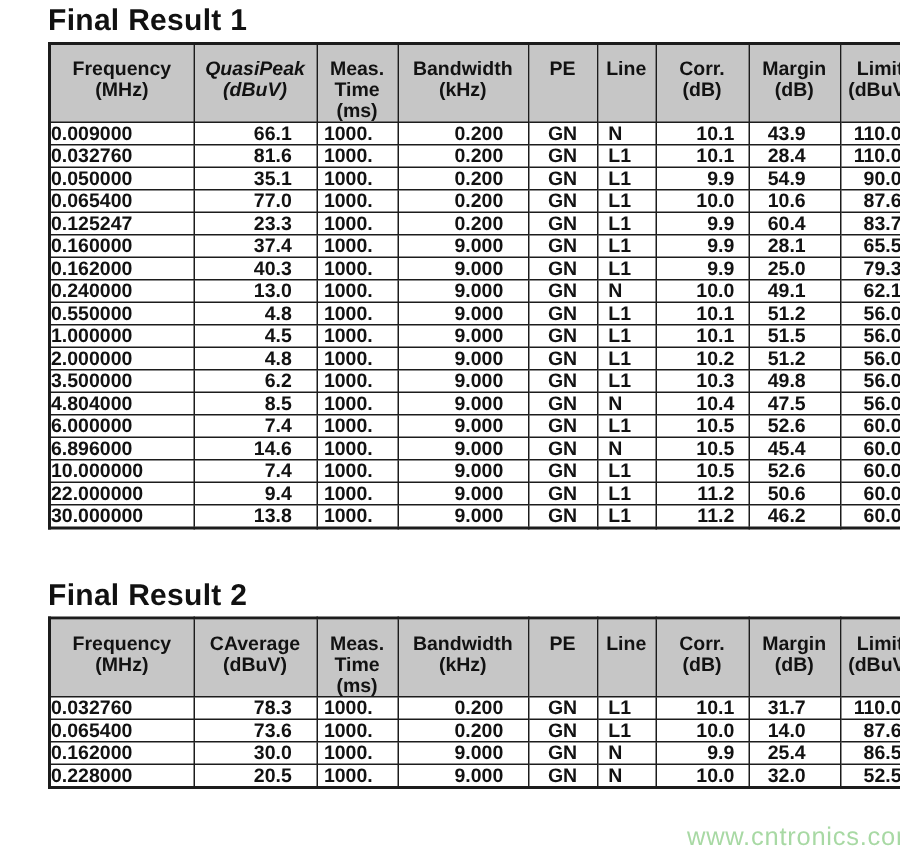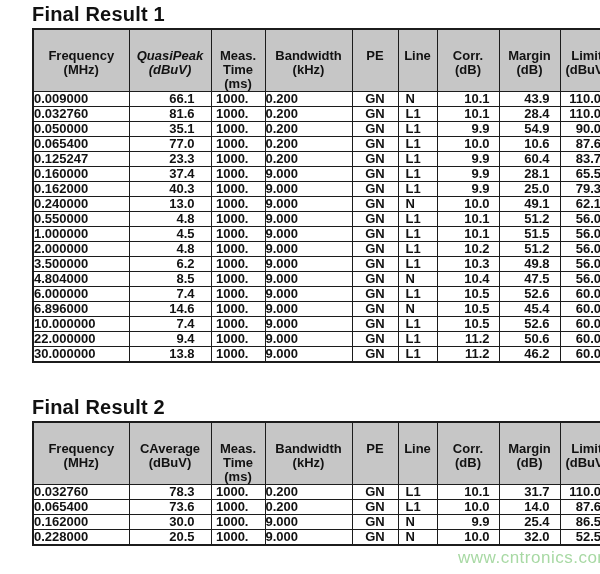--- a/index.html
+++ b/index.html
@@ -38,40 +38,40 @@
   table.result-table th, table.result-table td {
     border: 1px solid #1c1c1c;
     overflow: hidden;
     white-space: nowrap;
   }
   table.result-table th {
     background: #c6c6c6;
     vertical-align: top;
     text-align: center;
     height: 47px;
-    padding-top: 19px;
+    padding-top: 9px;
     line-height: 14px;
     font-size: 13px;
   }
   table.result-table td {
     height: 14.8px;
     line-height: 14px;
     padding-top: 0;
     padding-bottom: 0;
     background: #ffffff;
   }
   
   td.col-0 { text-align: left; padding-right: 10px; }
   td.col-1 { text-align: right; padding-right: 16px; }
   td.col-2 { text-align: right; padding-right: 16px; }
-  td.col-3 { text-align: left; padding-right: 16px; }
+  td.col-3 { text-align: right; padding-right: 16px; }
   td.col-4 { text-align: center; }
   td.col-5 { text-align: left;  padding-left: 7px; }
   td.col-6 { text-align: right; padding-right: 9px; }
-  td.col-7 { text-align: right; padding-right: 10px; }
+  td.col-7 { text-align: center; padding-right: 10px; }
   td.col-8 { text-align: right; padding-right: 12px; }
   .watermark {
     position: absolute;
     top: 548px;
     right: 4px;
     font-size: 17px;
     font-weight: normal;
     letter-spacing: 0.5px;
   }
 </style>

